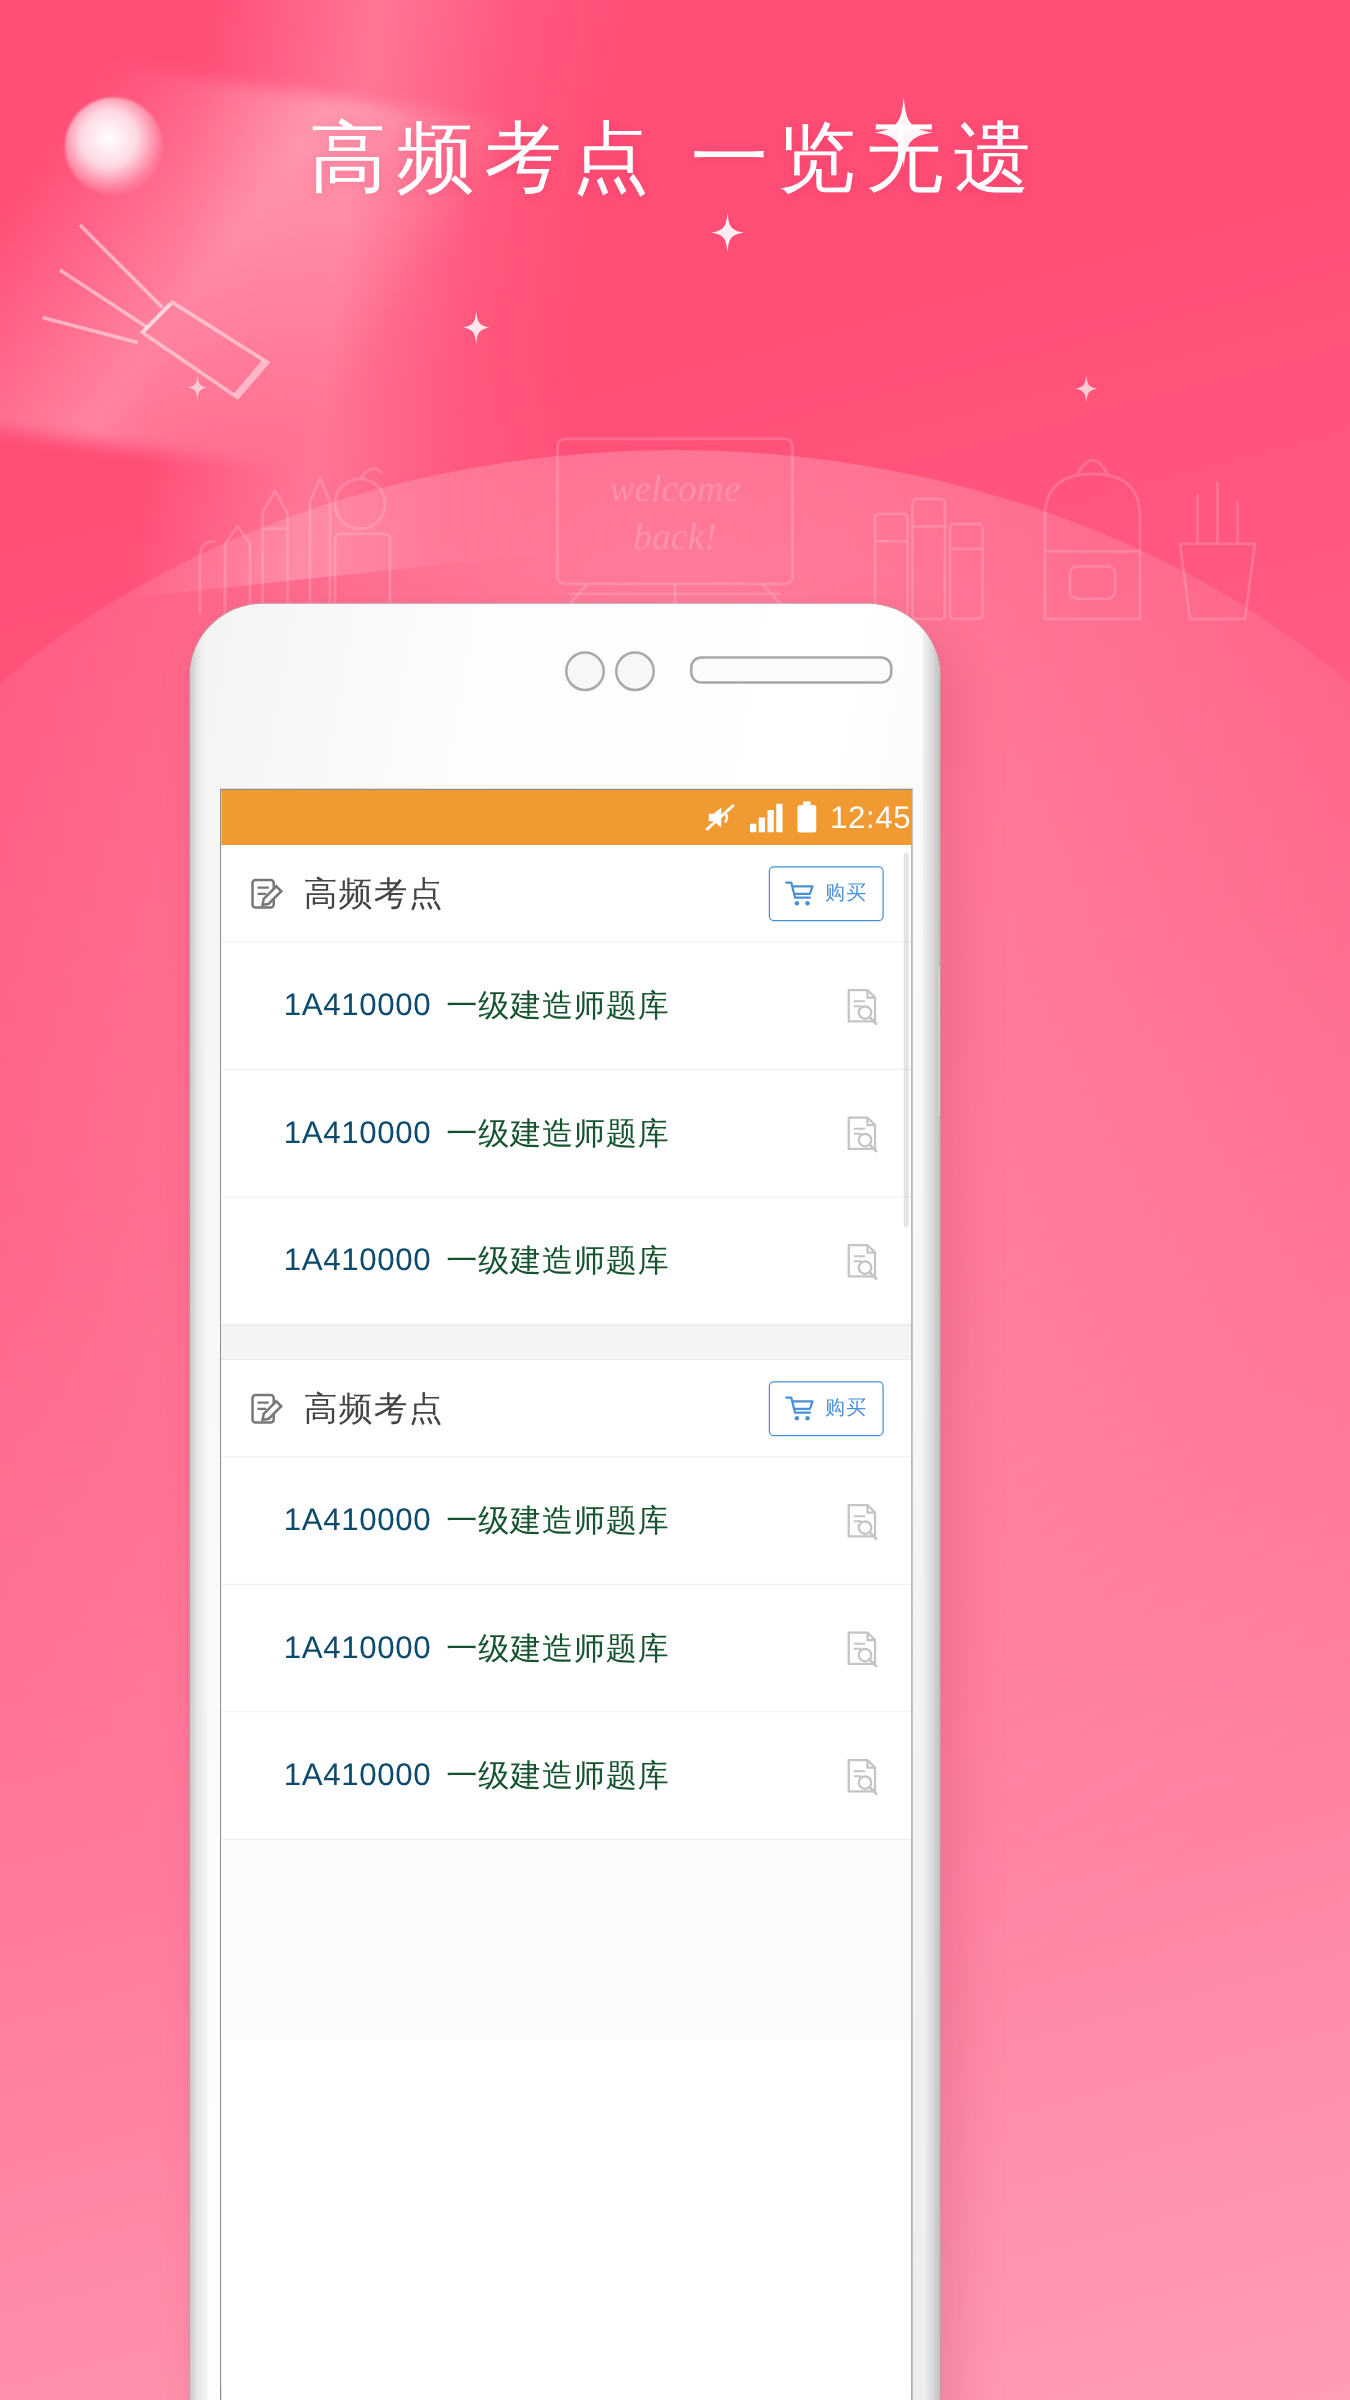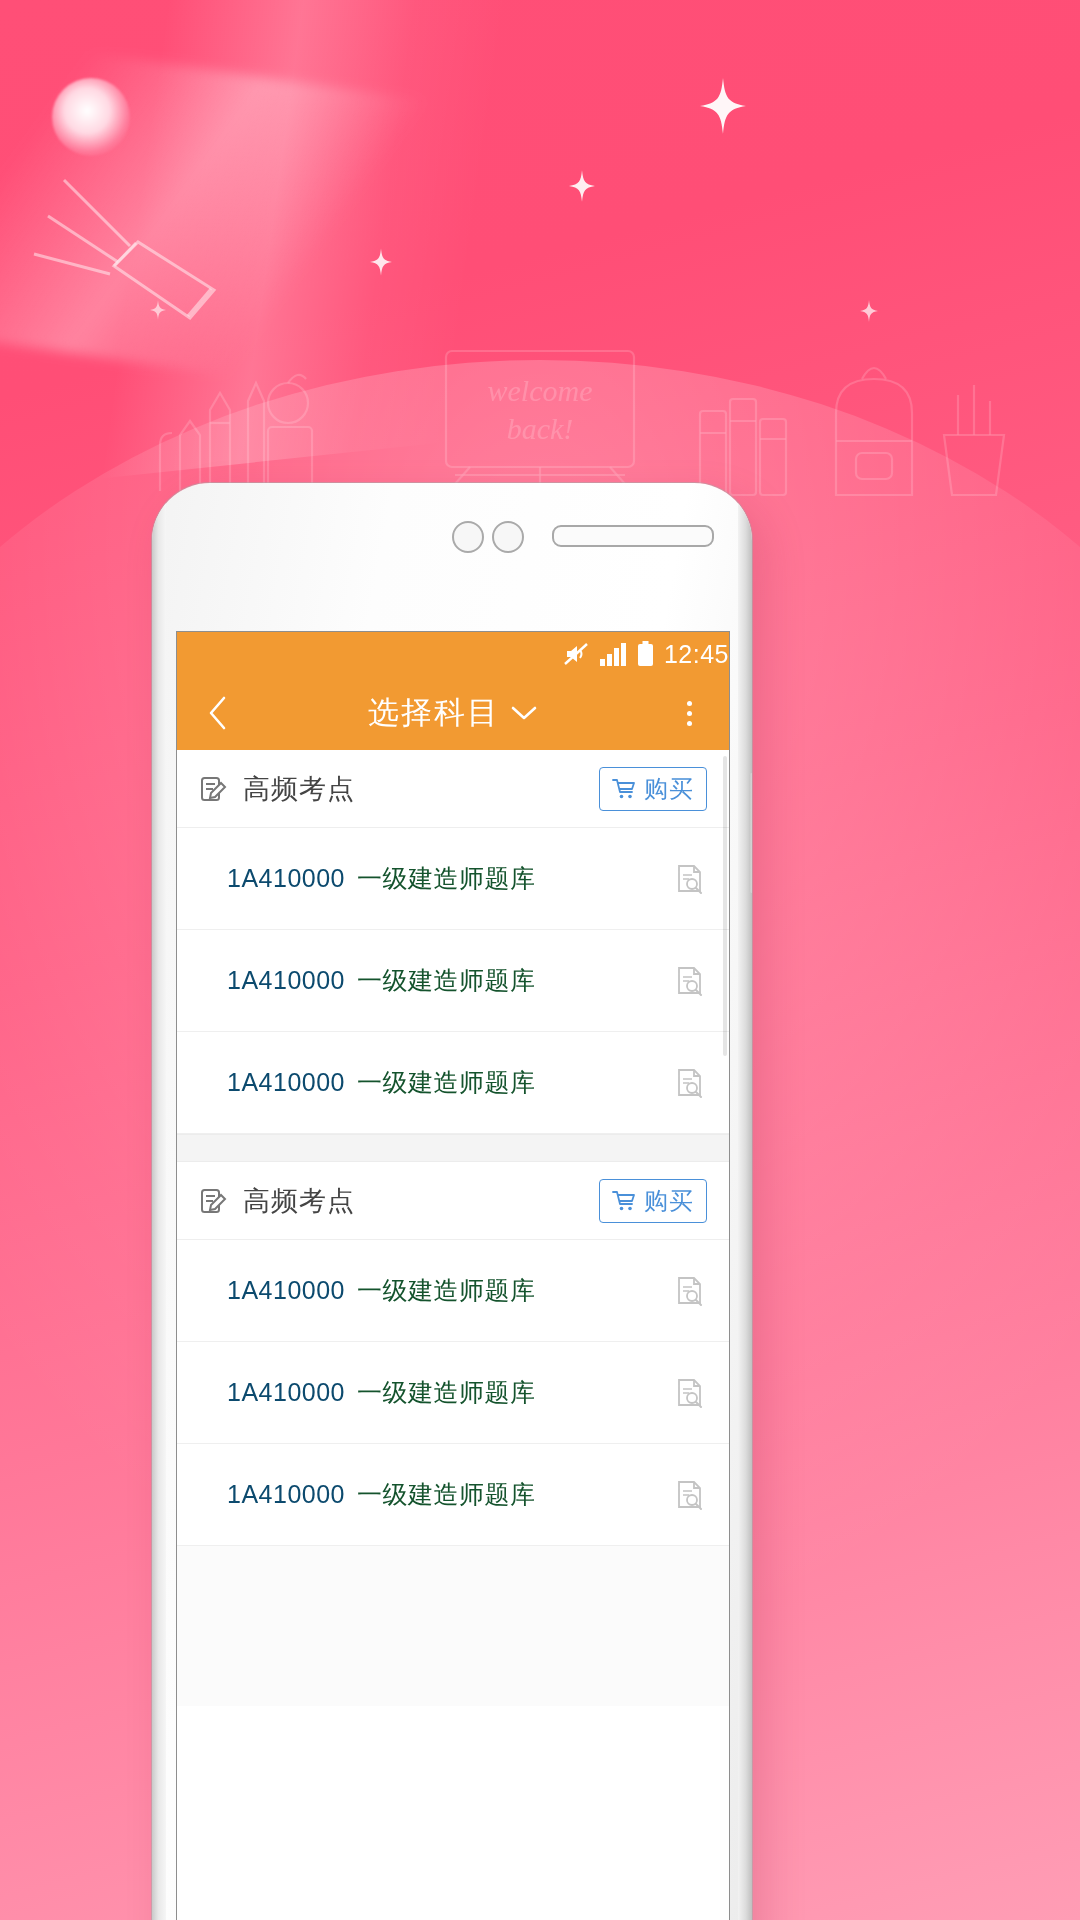--- a/index.html
+++ b/index.html
@@ -280,21 +280,21 @@
     border-radius: 4px;
     height: 42px;
     padding: 0 12px;
     display: flex;
     align-items: center;
     gap: 8px;
     background: #ffffff;
   }
   .buy-btn-label {
     color: #4A90D9;
-    font-size: 24px;
+    font-size: 16px;
     letter-spacing: 1px;
   }
 
   .row {
     height: 102px;
     display: flex;
     align-items: center;
     padding: 0 22px 0 50px;
     box-sizing: border-box;
     border-bottom: 1px solid #efefef;
@@ -386,20 +386,21 @@
       <rect x="856" y="138" width="36" height="26" rx="6"></rect>
       <path d="M862 64 q12 -22 24 0"></path>
 
       <path d="M952 180 L944 120 L1004 120 L996 180 Z"></path>
       <path d="M958 120 L958 80 M974 120 L974 70 M990 120 L990 86"></path>
     </g>
     <text class="welcome-board" x="540" y="86" text-anchor="middle" fill="rgba(255,255,255,0.62)" font-size="30" font-family="'Liberation Serif', serif" font-style="italic">welcome</text>
     <text x="540" y="124" text-anchor="middle" fill="rgba(255,255,255,0.62)" font-size="30" font-family="'Liberation Serif', serif" font-style="italic">back!</text>
   </svg>
 
+  <div class="headline">高频考点 一览无遗</div>
 
   <svg class="spark" style="left:700px;top:78px;" width="46" height="56" viewBox="0 0 46 56">
     <path d="M23 0 C25 20 28 25 46 28 C28 31 25 36 23 56 C21 36 18 31 0 28 C18 25 21 20 23 0 Z" fill="rgba(255,255,255,0.95)"></path>
   </svg>
   <svg class="spark" style="left:569px;top:170px;" width="26" height="32" viewBox="0 0 46 56">
     <path d="M23 0 C25 20 28 25 46 28 C28 31 25 36 23 56 C21 36 18 31 0 28 C18 25 21 20 23 0 Z" fill="rgba(255,255,255,0.9)"></path>
   </svg>
   <svg class="spark" style="left:370px;top:248px;" width="22" height="28" viewBox="0 0 46 56">
     <path d="M23 0 C25 20 28 25 46 28 C28 31 25 36 23 56 C21 36 18 31 0 28 C18 25 21 20 23 0 Z" fill="rgba(255,255,255,0.85)"></path>
   </svg>
@@ -441,38 +442,20 @@
         </span>
         <span class="sb-icon">
           <svg width="17" height="26" viewBox="0 0 17 26">
             <rect x="5.5" y="0" width="6" height="3" fill="#ffffff"></rect>
             <rect x="1" y="3" width="15" height="22" rx="2" fill="#ffffff"></rect>
           </svg>
         </span>
         <span class="status-time">12:45</span>
       </div>
 
-      <div class="appbar">
-        <div class="appbar-back">
-          <svg width="22" height="36" viewBox="0 0 22 36">
-            <path d="M17 3 L4 18 L17 33" stroke="#ffffff" stroke-width="2.6" fill="none" stroke-linecap="round" stroke-linejoin="round"></path>
-          </svg>
-        </div>
-        <div class="appbar-center">
-          <span class="appbar-title">选择科目</span>
-          <svg width="28" height="18" viewBox="0 0 28 18">
-            <path d="M3 4 L14 14 L25 4" stroke="#ffffff" stroke-width="2.6" fill="none" stroke-linecap="round" stroke-linejoin="round"></path>
-          </svg>
-        </div>
-        <div class="appbar-more">
-          <span class="dot3"></span>
-          <span class="dot3"></span>
-          <span class="dot3"></span>
-        </div>
-      </div>
 
       <div class="scroll-area">
 
         <div class="group">
           <div class="group-header">
             <span class="group-header-icon">
               <svg width="28" height="28" viewBox="0 0 28 28">
                 <rect x="2" y="3" width="17" height="22" rx="2.5" stroke="#777" stroke-width="2" fill="none"></rect>
                 <path d="M6 9 H15 M6 14 H13" stroke="#777" stroke-width="1.8"></path>
                 <path d="M21 8 L25 12 L15 22 L10 23 L11 18 Z" stroke="#777" stroke-width="2" fill="#fff"></path>

